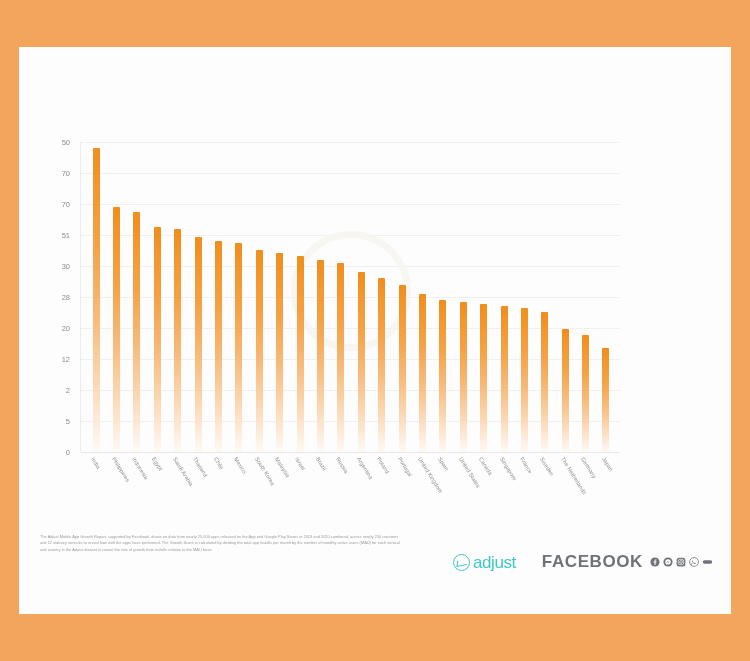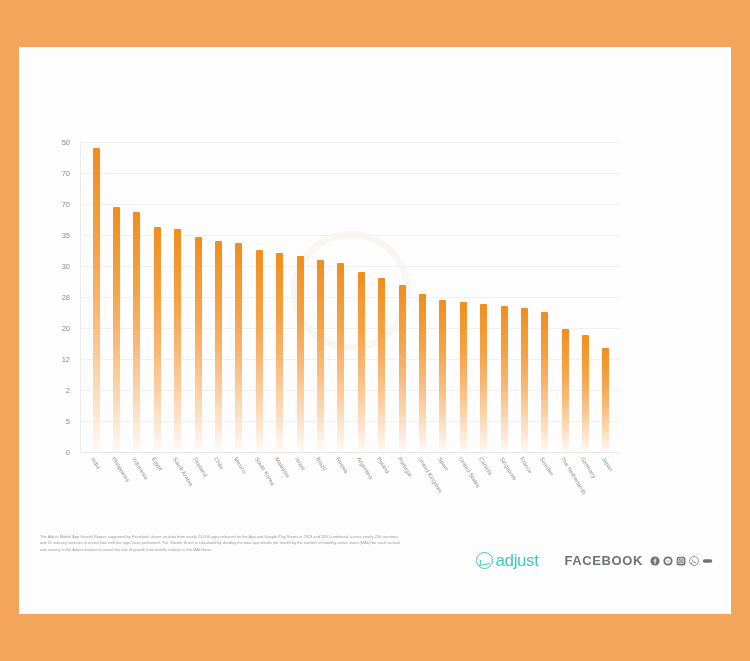--- a/index.html
+++ b/index.html
@@ -227,21 +227,21 @@
     line-height: 1;
   }
 
   .fb-group {
     display: flex;
     align-items: center;
     gap: 7px;
   }
 
   .fb-word {
-    font-size: 13px;
+    font-size: 17px;
     font-weight: bold;
     color: #6f7378;
     letter-spacing: .6px;
   }
 
   .fb-icons {
     display: flex;
     align-items: center;
     gap: 3px;
   }
@@ -253,21 +253,21 @@
 
 <div class="card">
 
 
   <div class="plot-wrap">
 
     <div class="y-axis">
         <div class="y-tick" style="top: 0px;">50</div>
         <div class="y-tick" style="top: 31px;">70</div>
         <div class="y-tick" style="top: 62px;">70</div>
-        <div class="y-tick" style="top: 93px;">35</div>
+        <div class="y-tick" style="top: 93px;">51</div>
         <div class="y-tick" style="top: 124px; margin-left: 20px;">30</div>
         <div class="y-tick" style="top: 155px;">28</div>
         <div class="y-tick" style="top: 186px; text-align: center;">20</div>
         <div class="y-tick" style="top: 217px;">12</div>
         <div class="y-tick" style="top: 248px;">2</div>
         <div class="y-tick" style="top: 279px;">5</div>
         <div class="y-tick" style="top: 310px;">0</div>
       </div>
 
     <div class="grid-area">

